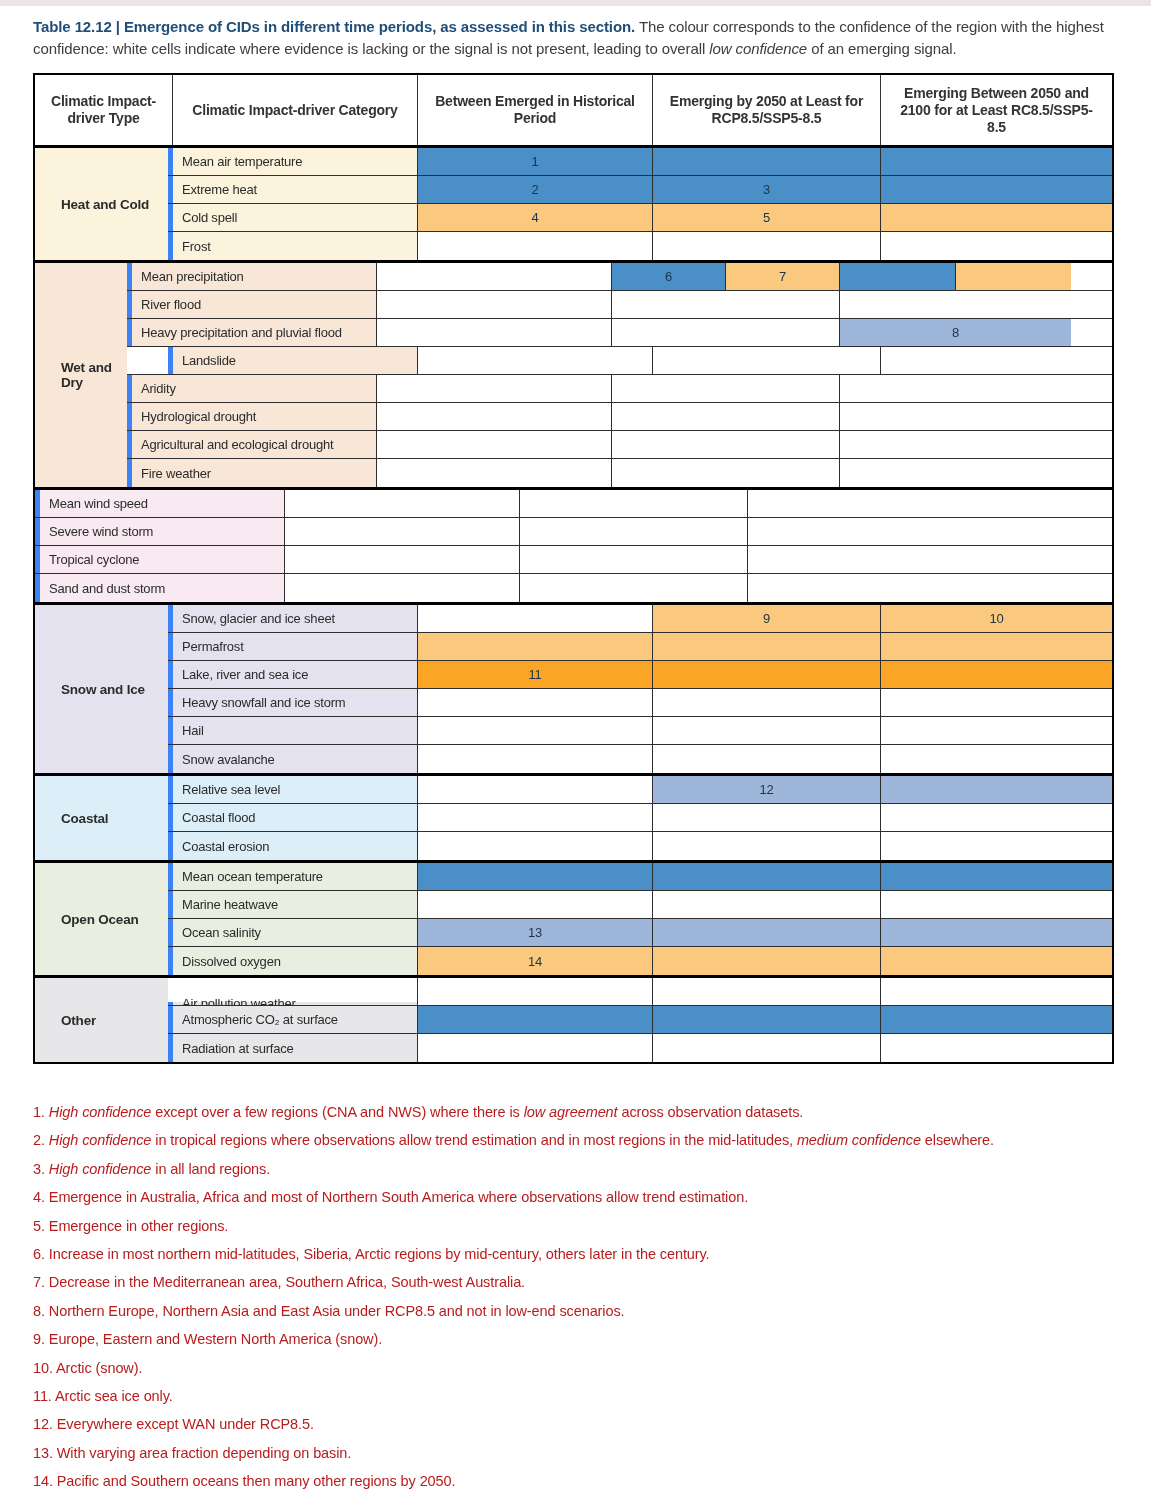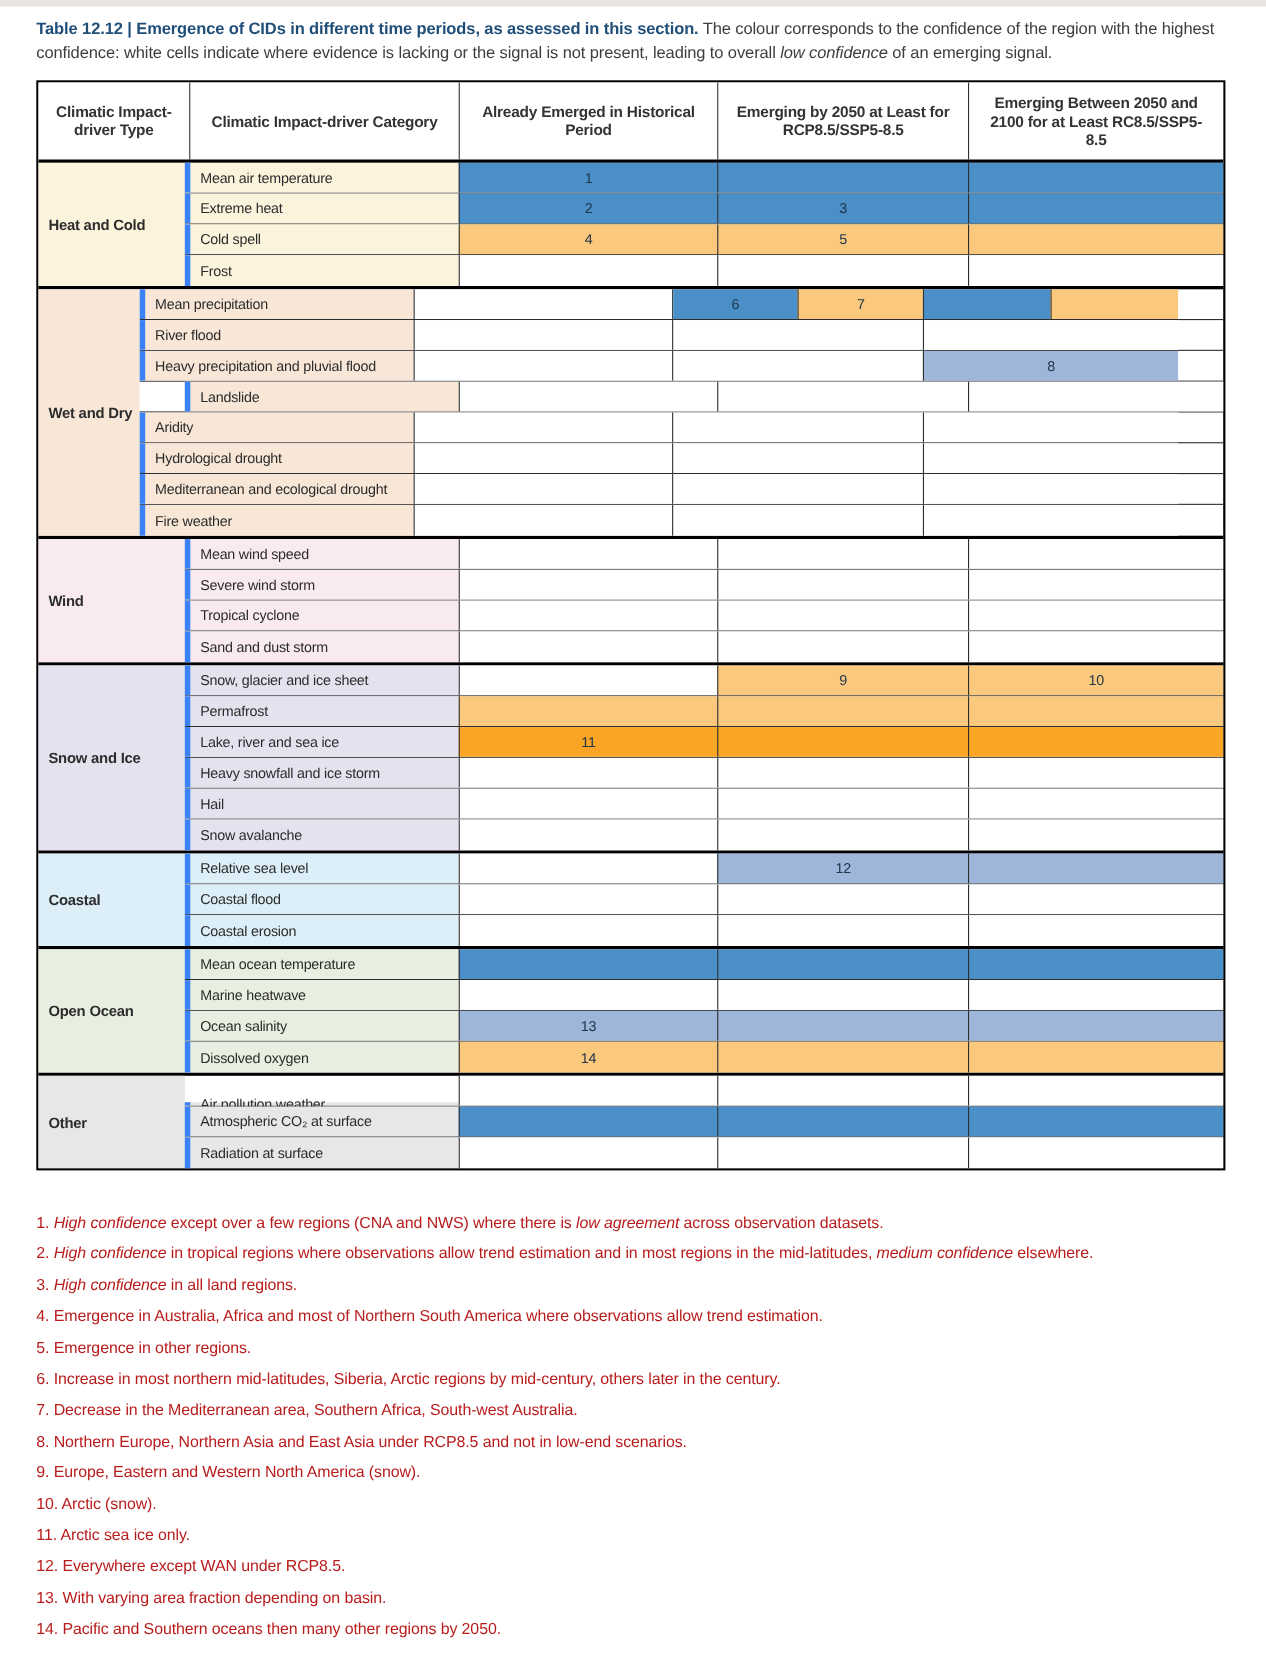--- a/index.html
+++ b/index.html
@@ -35,21 +35,21 @@
   .hc0{width:137px;}
   .hc1{width:245px;border-left:1px solid #333;}
   .hc2{width:235px;border-left:1px solid #333;}
   .hc3{width:228px;border-left:1px solid #333;}
   .hc4{width:232px;border-left:1px solid #333;}
   .group{display:flex;}
   .thick-top{border-top:3px solid #000;}
   .type-cell{
     box-sizing:border-box;width:137px;
     display:flex;align-items:center;
-    padding-left:9px;
+    padding-left:26px;
   }
   .type-label{font-weight:bold;font-size:13.5px;color:#2c2c2c;letter-spacing:-0.2px;}
   .rows{flex:1;display:flex;flex-direction:column;}
   .trow{display:flex;height:28px;box-sizing:border-box;border-bottom:1px solid #2e2e2e;}
   .trow.last{border-bottom:none;}
   .cat-cell{
     box-sizing:border-box;width:249px;
     display:flex;align-items:center;padding-left:9px;
     border-left:5px solid #3b82f6;
   }
@@ -73,21 +73,21 @@
 <body>
 
 <div class="top-strip"></div>
 
 <p class="caption"><span class="cap-bold">Table 12.12 | Emergence of CIDs in different time periods, as assessed in this section.</span><span> The colour corresponds to the confidence of the region with the highest confidence: white cells indicate where evidence is lacking or the signal is not present, leading to overall </span><i>low confidence</i><span> of an emerging signal.</span></p>
 
 <div class="cid-table">
   <div class="hrow">
     <div class="hcell hc0">Climatic Impact-driver Type</div>
     <div class="hcell hc1">Climatic Impact-driver Category</div>
-    <div class="hcell hc2">Already Emerged in Historical Period</div>
+    <div class="hcell hc2">Between Emerged in Historical Period</div>
     <div class="hcell hc3">Emerging by 2050 at Least for RCP8.5/SSP5-8.5</div>
     <div class="hcell hc4">Emerging Between 2050 and 2100 for at Least RC8.5/SSP5-8.5</div>
   </div>
   <div id="tbody">
       <div class="group">
         <div class="type-cell" style="background: rgb(251, 243, 220);">
           <span class="type-label">Heat and Cold</span>
         </div>
         <div class="rows">
           <div class="trow">
@@ -194,40 +194,37 @@
           <div class="trow">
             <div class="cat-cell" style="background: rgb(248, 231, 215);">
               <span class="cat-label">Hydrological drought</span>
             </div>
             <div class="dcell dc0" style="background: rgb(255, 255, 255);"></div>
             <div class="dcell dc1" style="background: rgb(255, 255, 255);"></div>
             <div class="dcell dc2" style="background: rgb(255, 255, 255);"></div>
           </div>
           <div class="trow">
             <div class="cat-cell" style="background: rgb(248, 231, 215);">
-              <span class="cat-label">Mediterranean and ecological drought</span>
+              <span class="cat-label">Agricultural and ecological drought</span>
             </div>
             <div class="dcell dc0" style="background: rgb(255, 255, 255);"></div>
             <div class="dcell dc1" style="background: rgb(255, 255, 255);"></div>
             <div class="dcell dc2" style="background: rgb(255, 255, 255);"></div>
           </div>
           <div class="trow last">
             <div class="cat-cell" style="background: rgb(248, 231, 215);">
               <span class="cat-label">Fire weather</span>
             </div>
             <div class="dcell dc0" style="background: rgb(255, 255, 255);"></div>
             <div class="dcell dc1" style="background: rgb(255, 255, 255);"></div>
             <div class="dcell dc2" style="background: rgb(255, 255, 255);"></div>
           </div>
         </div>
       </div>
       <div class="group thick-top">
-        <div class="type-cell" style="background: rgb(249, 234, 242);">
-          <span class="type-label">Wind</span>
-        </div>
         <div class="rows">
           <div class="trow">
             <div class="cat-cell" style="background: rgb(249, 234, 242);">
               <span class="cat-label">Mean wind speed</span>
             </div>
             <div class="dcell dc0" style="background: rgb(255, 255, 255);"></div>
             <div class="dcell dc1" style="background: rgb(255, 255, 255);"></div>
             <div class="dcell dc2" style="background: rgb(255, 255, 255);"></div>
           </div>
           <div class="trow">

